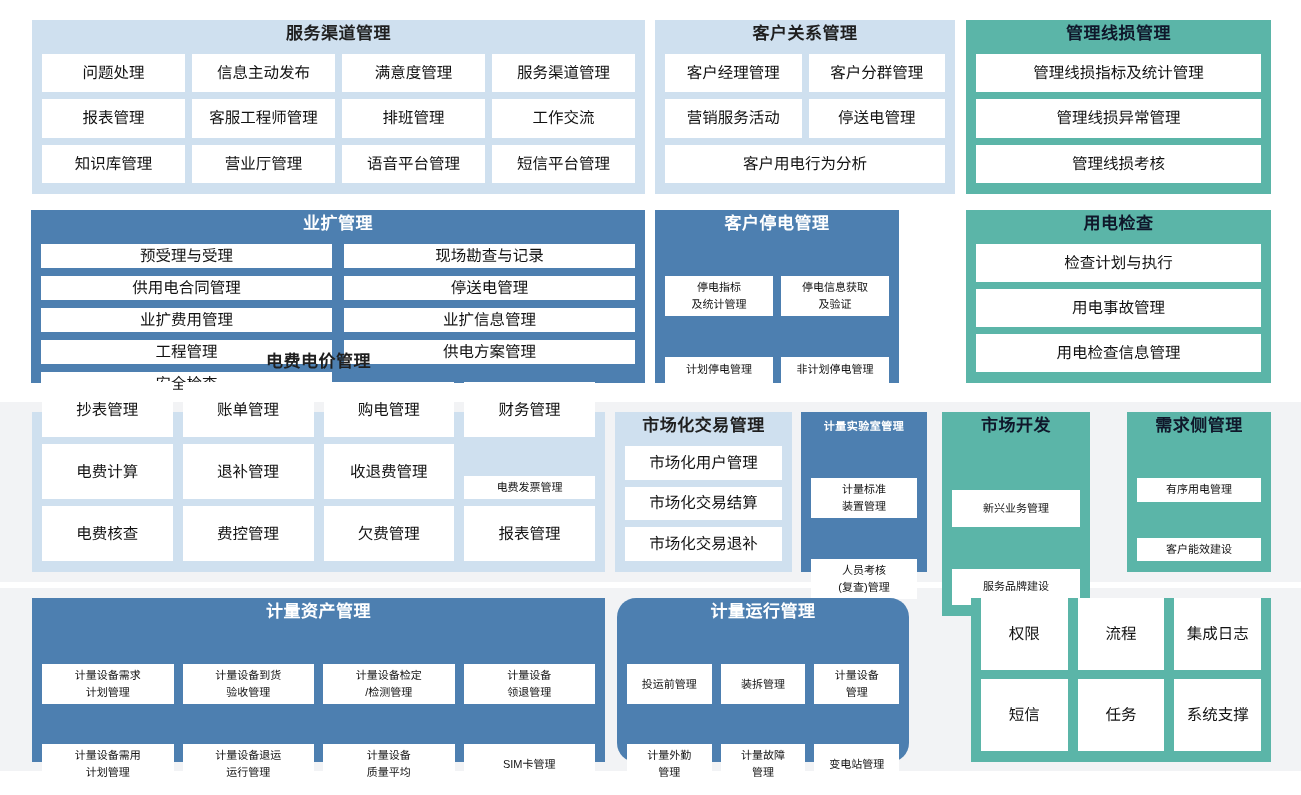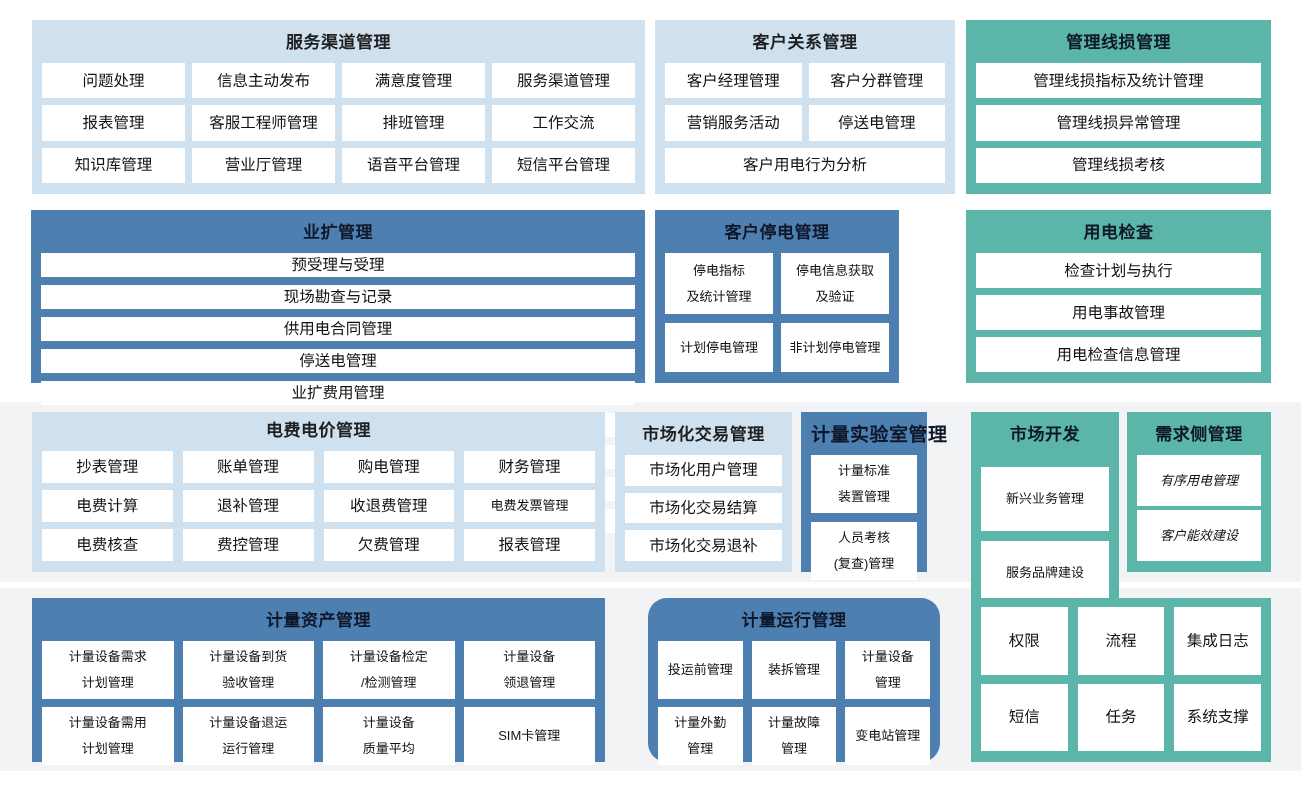--- a/index.html
+++ b/index.html
@@ -11,35 +11,35 @@
     overflow:hidden;
     color:#1a1a1a;
     -webkit-font-smoothing:antialiased;
   }
   #board{position:relative;width:1301px;height:795px;}
 
   
   .panel{
     box-sizing:border-box;
     display:flex;flex-direction:column;
-    padding:9px 10px 11px 10px;
+    padding:0 10px 11px 10px;
   }
   .panel-title{
     text-align:center;
     font-weight:bold;
     font-size:17px;
     line-height:22px;
     letter-spacing:.5px;
     margin:3px 0 9px 0;
     white-space:nowrap;
   }
   .panel.lightblue{background:#cfe0ef;}
   .panel.lightblue .panel-title{color:#1f1f1f;}
   .panel.blue{background:#4d7fb0;}
-  .panel.blue .panel-title{color:#0f172a;}
+  .panel.blue .panel-title{color:#ffffff;}
   .panel.teal{background:#5bb5a8;}
   .panel.teal .panel-title{color:#0f172a;}
 
   .grid{
     display:grid;
     gap:7px;
     flex:1 1 auto;
     align-content:stretch;
   }
   .cell{
@@ -47,46 +47,46 @@
     display:flex;align-items:center;justify-content:center;
     text-align:center;
     font-size:15.5px;
     line-height:18px;
     color:#121212;
     padding:2px 3px;
     box-sizing:border-box;
     white-space:pre-line;
     border:1px solid #ffffff;
   }
-  .cell.small{font-size:13px;line-height:26px;}
+  .cell.small{font-size:11px;line-height:17px;margin-top:32px;}
   .cell.wide{grid-column:span 2;}
 
   
   .band{position:absolute;left:0;background:#f2f3f5;}
 
   
   .p{position:absolute;}
 
   
   #sec-service       {left:32px;  top:20px;  width:613px; height:174px;}
   #sec-crm           {left:655px; top:20px;  width:300px; height:174px;}
   #sec-lineloss      {left:966px; top:20px;  width:305px; height:174px;}
   
   #sec-expand        {left:31px;  top:210px; width:614px; height:173px;}
   #sec-outage        {left:655px; top:210px; width:244px; height:173px;}
   #sec-inspect       {left:966px; top:210px; width:305px; height:173px;}
   
   #sec-tariff        {left:32px;  top:412px; width:573px; height:160px;justify-content:flex-end;}
   #sec-market        {left:615px; top:412px; width:177px; height:160px;}
   #sec-lab           {left:801px; top:412px; width:126px; height:160px;}
-  #sec-mktdev        {left:971px; top:412px; width:148px; height:204px;gap:12px;}
+  #sec-mktdev        {left:942px; top:412px; width:148px; height:204px;gap:12px;}
   #sec-demand        {left:1127px;top:412px; width:144px; height:160px;}
   
   #sec-asset         {left:32px;  top:598px; width:573px; height:164px;}
-  #sec-meterrun      {left:648px; top:598px; width:292px; height:164px;border-radius:19px;}
+  #sec-meterrun      {left:617px; top:598px; width:292px; height:164px;border-radius:19px;}
   #sec-public        {left:971px; top:598px; width:300px; height:164px;}
 </style>
 </head>
 <body>
 
 <div id="board">
 
   <div class="band" style="top:402px;height:180px;width:1301px;"></div>
   <div class="band" style="top:588px;height:183px;width:1301px;"></div>
 
@@ -123,21 +123,21 @@
     <div class="panel-title">管理线损管理</div>
     <div class="grid" style="grid-template-columns:1fr;grid-template-rows:repeat(3,1fr);">
       <div class="cell">管理线损指标及统计管理</div>
       <div class="cell">管理线损异常管理</div>
       <div class="cell">管理线损考核</div>
     </div>
   </div>
 
   <div class="panel blue p" id="sec-expand">
     <div class="panel-title">业扩管理</div>
-    <div class="grid" style="grid-template-columns:repeat(1,1fr);grid-template-rows:repeat(3,1fr);gap:8px 12px;">
+    <div class="grid" style="grid-template-columns:repeat(2,1fr);grid-template-rows:repeat(3,1fr);gap:8px 12px;">
       <div class="cell">预受理与受理</div>
       <div class="cell">现场勘查与记录</div>
       <div class="cell">供用电合同管理</div>
       <div class="cell">停送电管理</div>
       <div class="cell">业扩费用管理</div>
       <div class="cell">业扩信息管理</div>
       <div class="cell">工程管理</div>
       <div class="cell">供电方案管理</div>
       <div class="cell">安全检查</div>
     </div>
@@ -185,40 +185,40 @@
   <div class="panel lightblue p" id="sec-market">
     <div class="panel-title">市场化交易管理</div>
     <div class="grid" style="grid-template-columns:1fr;grid-template-rows:repeat(3,1fr);">
       <div class="cell">市场化用户管理</div>
       <div class="cell">市场化交易结算</div>
       <div class="cell">市场化交易退补</div>
     </div>
   </div>
 
   <div class="panel blue p" id="sec-lab">
-    <div class="panel-title" style="font-size:19px;">计量实验室管理</div>
+    <div class="panel-title" style="font-size:11px;">计量实验室管理</div>
     <div class="grid" style="grid-template-columns:1fr;grid-template-rows:repeat(2,1fr);gap:9px;">
       <div class="cell small">计量标准
 装置管理</div>
       <div class="cell small">人员考核
 (复查)管理</div>
     </div>
   </div>
 
   <div class="panel teal p" id="sec-mktdev">
     <div class="panel-title">市场开发</div>
     <div class="grid" style="grid-template-columns:1fr;grid-template-rows:repeat(2,1fr);gap:10px;">
       <div class="cell small">新兴业务管理</div>
       <div class="cell small">服务品牌建设</div>
     </div>
   </div>
 
   <div class="panel teal p" id="sec-demand">
     <div class="panel-title">需求侧管理</div>
-    <div class="grid" style="grid-template-columns:1fr;grid-template-rows:repeat(2,1fr);gap:4px;font-style:italic;">
+    <div class="grid" style="grid-template-columns:1fr;grid-template-rows:repeat(2,1fr);gap:4px;">
       <div class="cell small">有序用电管理</div>
       <div class="cell small">客户能效建设</div>
     </div>
   </div>
 
   <div class="panel blue p" id="sec-asset">
     <div class="panel-title">计量资产管理</div>
     <div class="grid" style="grid-template-columns:repeat(4,1fr);grid-template-rows:repeat(2,1fr);gap:8px 9px;">
       <div class="cell small">计量设备需求
 计划管理</div>

